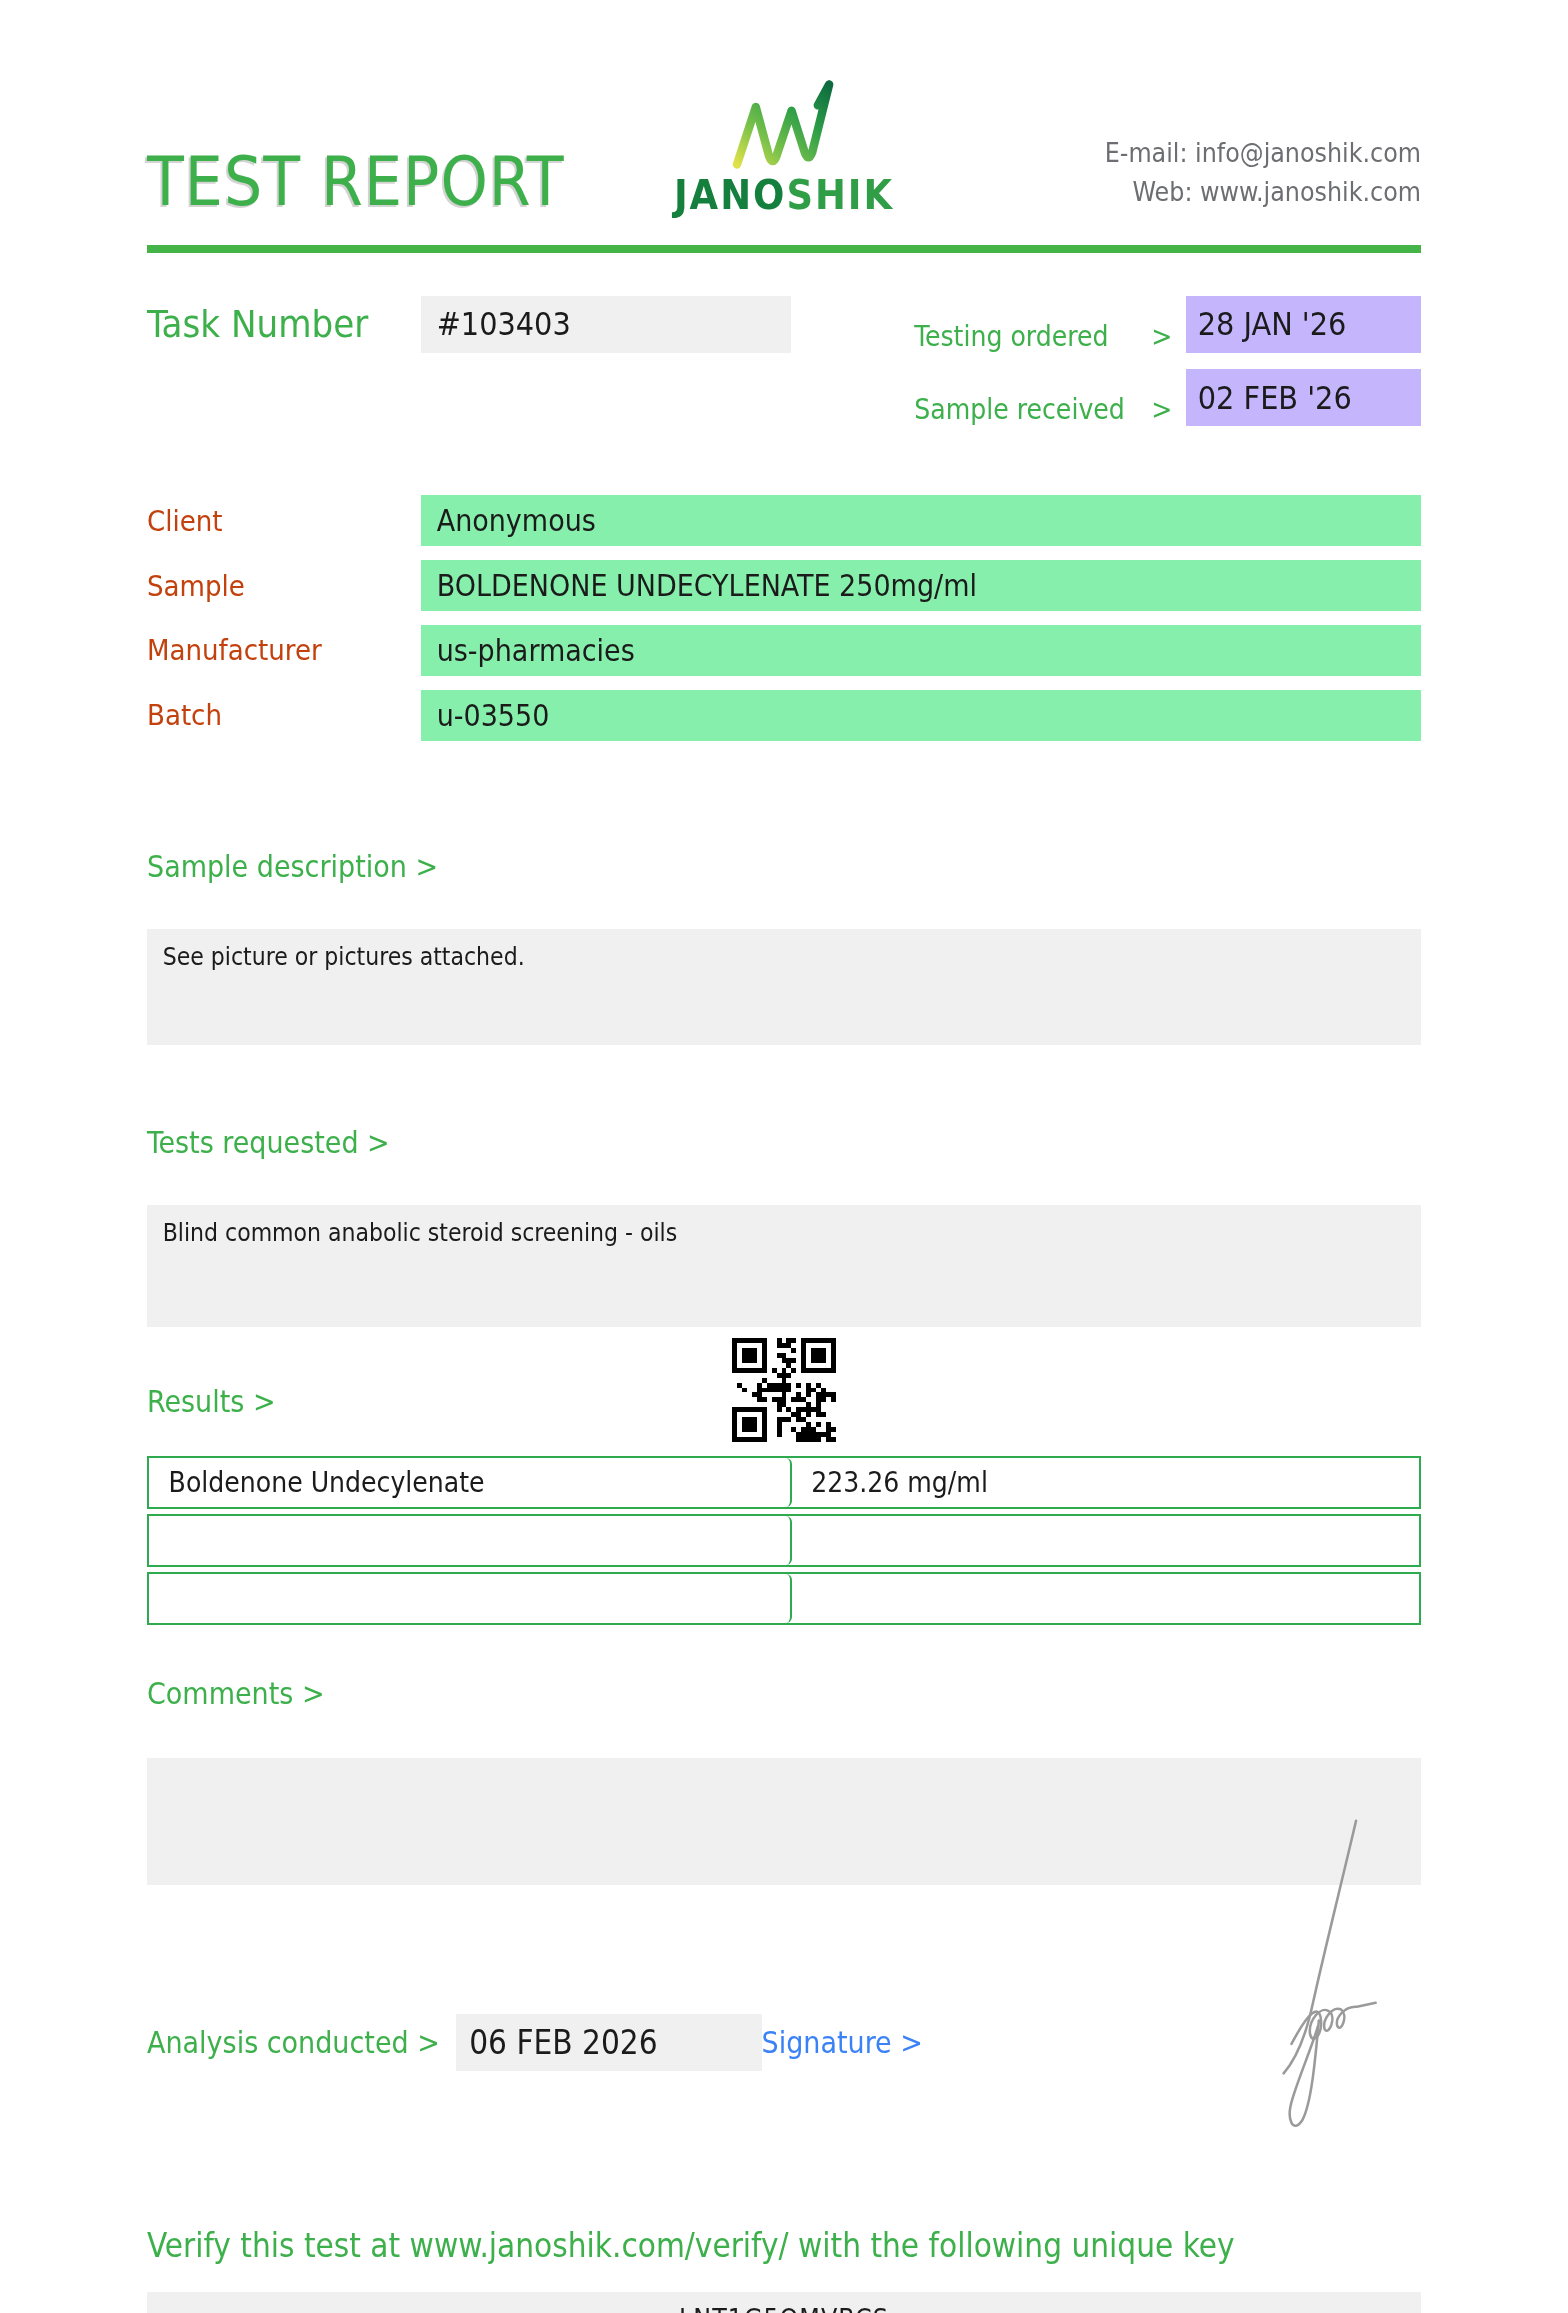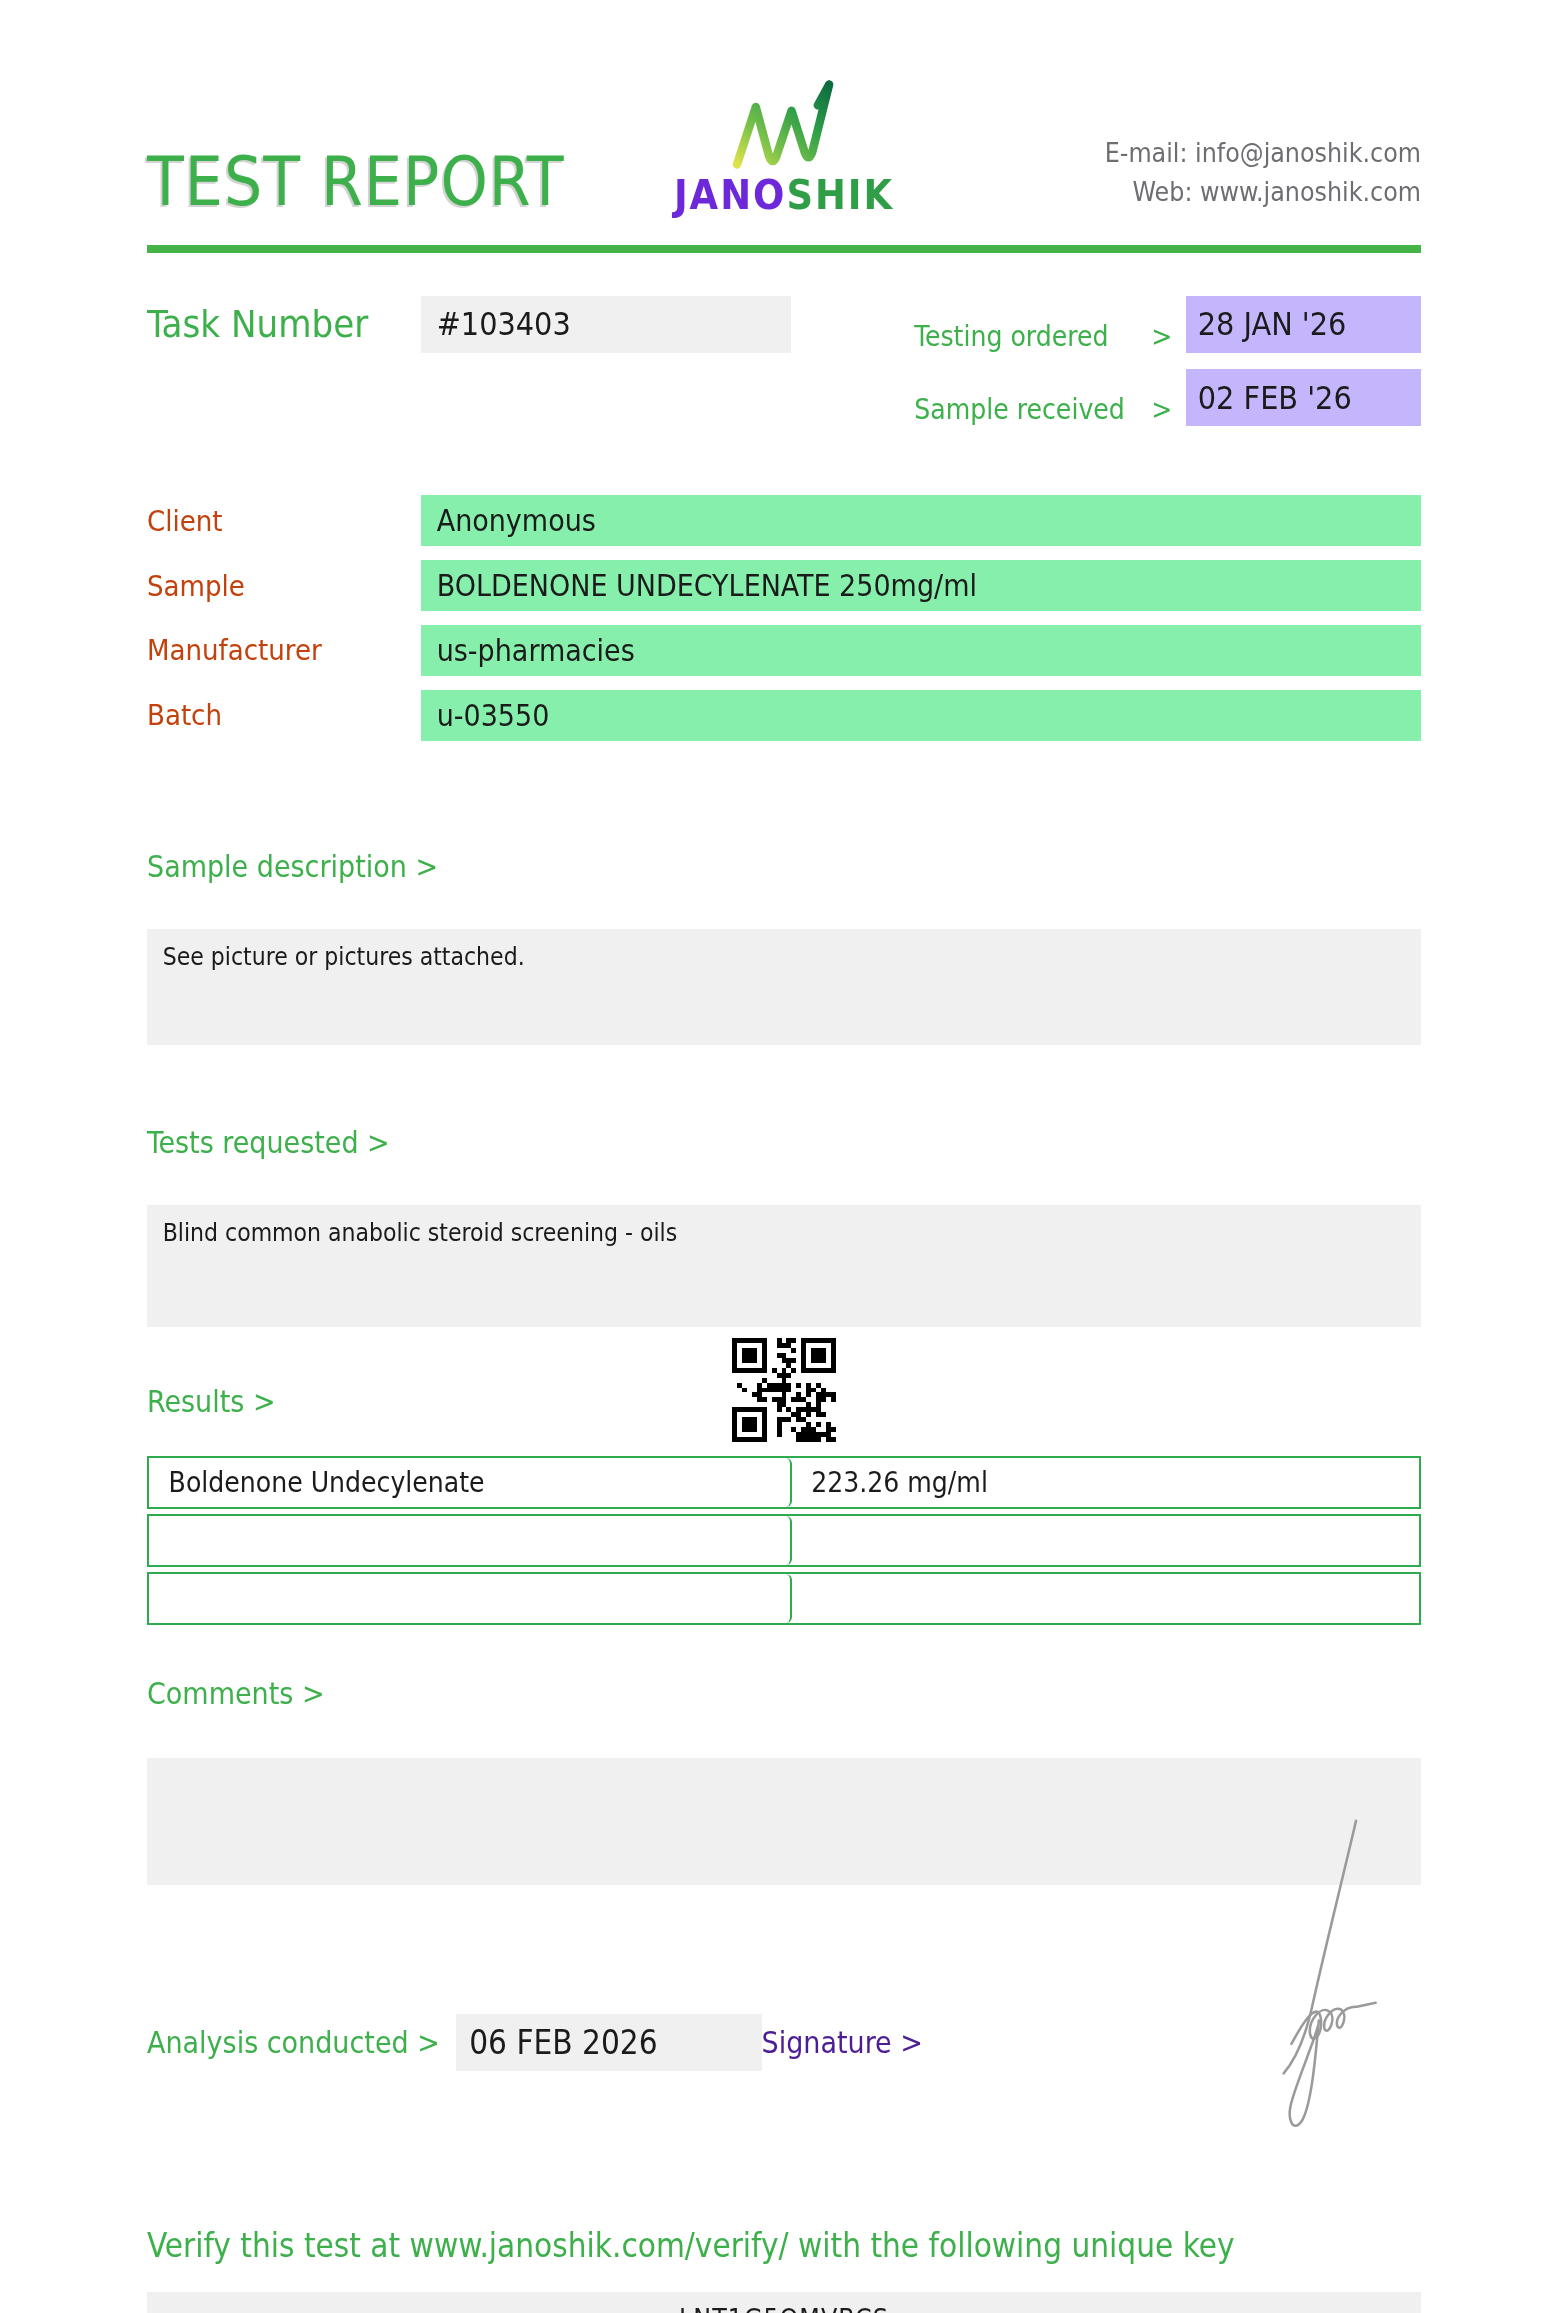--- a/index.html
+++ b/index.html
@@ -16,21 +16,21 @@
   .header { display:flex; align-items:flex-end; min-height:165px; }
   .header-left { flex:1 1 0; }
   .page-title {
     font-size:67px; line-height:1; color:#3db04c; white-space:nowrap;
     letter-spacing:1px; font-weight:400;
     text-shadow:-2px 2px 0 rgba(110,110,110,0.30);
   }
   .logo-block { flex:0 0 auto; display:flex; flex-direction:column; align-items:center; }
   .logo-icon { width:116px; height:94px; margin-bottom:3.9px; }
   .logo-word { font-size:41px; font-weight:bold; letter-spacing:2px; line-height:1; white-space:nowrap; }
-  .logo-jano { color:#6d28d9;margin-top:24px; }
+  .logo-jano { color:#15803d;margin-top:24px; }
   .logo-shik { color:#2f9e47; }
   .header-right { flex:1 1 0; text-align:right; color:#6d6e71; font-size:26.5px; line-height:1.5; padding-bottom:3.9px; white-space:nowrap; }
 
   .divider { height:7.8px; background:#44b449; margin-top:29px; }
 
   
   .task-row { margin-top:43px; display:flex; justify-content:space-between; align-items:flex-start; }
   .task-left { display:flex; align-items:center; }
   .task-label { width:274px; color:#3db04c; font-size:38px; white-space:nowrap; }
   .task-value { width:370px; height:57px; background:#f0f0f1; font-size:32px; display:flex; align-items:center; padding-left:15.7px; }
@@ -67,21 +67,21 @@
 
   
   .h-comments { margin-top:51px; }
   .box-comments { margin-top:47px; height:127px; }
 
   
   .footer-row { margin-top:129px; display:flex; align-items:center; justify-content:flex-start; }
   .footer-left { display:flex; align-items:center; }
   .analysis-label { color:#3db04c; font-size:30px; margin-right:15.7px; white-space:nowrap; }
   .analysis-value { width:306px; height:57px; background:#f0f0f1; font-size:33px; display:flex; align-items:center; padding-left:13.7px; white-space:nowrap; }
-  .signature-label { color:#4c1d95; font-size:30px; white-space:nowrap; margin-right:80px; }
+  .signature-label { color:#3b82f6; font-size:30px; white-space:nowrap; margin-right:80px; }
   .signature-svg { position:absolute; left:1262px; top:1811px; width:147px; height:323px; pointer-events:none; }
 
   .verify-line { margin-top:155px; color:#3db04c; font-size:33px; white-space:nowrap; }
   .key-box { margin-top:27.4px; height:53px; background:#f0f0f1; display:flex; align-items:center; justify-content:center; font-size:26.5px; letter-spacing:1px; }
 </style>
 </head>
 <body>
 
 <div class="content">
 

